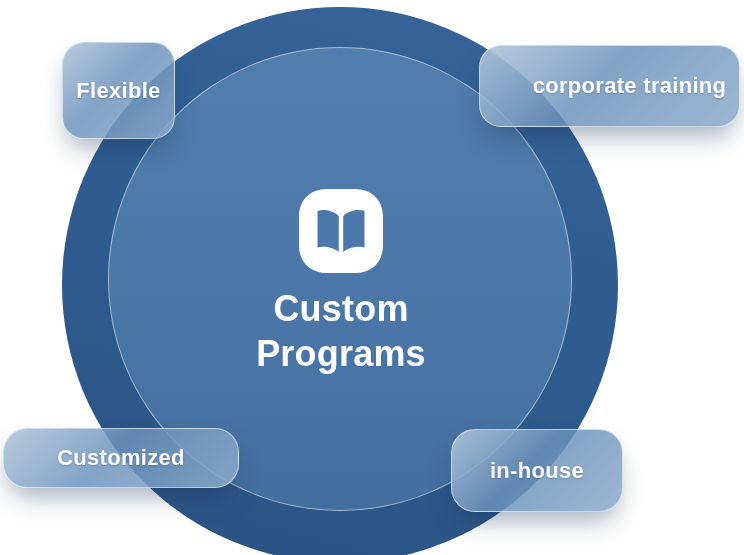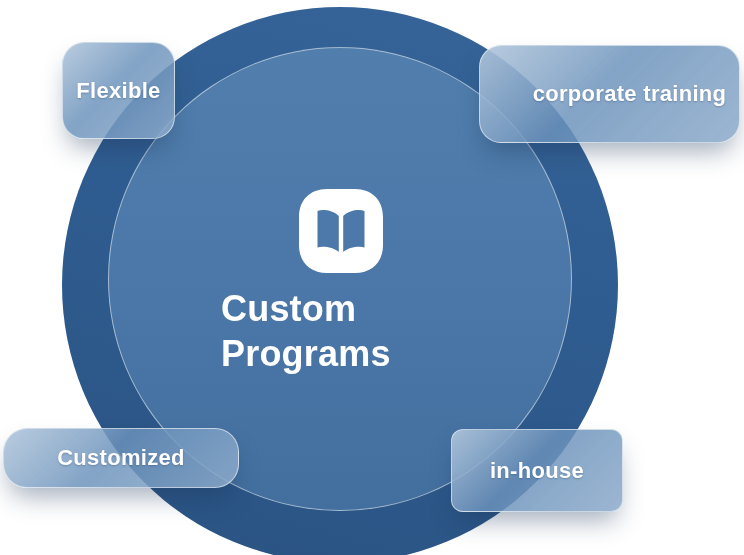--- a/index.html
+++ b/index.html
@@ -42,21 +42,21 @@
     left: 299px;
     top: 189px;
     width: 84px;
     height: 84px;
   }
   .center-title {
     position: absolute;
     left: 221px;
     top: 286px;
     width: 240px;
-    text-align: left;
+    text-align: center;
     color: #ffffff;
     font-size: 36px;
     line-height: 45px;
     font-weight: bold;
     letter-spacing: 0.2px;
   }
   
   .card {
     position: absolute;
     box-sizing: border-box;
@@ -74,33 +74,33 @@
     box-shadow: 0 14px 26px -6px rgba(25,50,85,0.40);
     text-shadow: 0 1px 2px rgba(40,70,110,0.35);
   }
   .card-flexible {
     left: 62px;  top: 42px;
     width: 113px; height: 97px;
     border-radius: 22px;
   }
   .card-corporate {
     left: 479px; top: 45px;
-    width: 261px; height: 98px;
+    width: 261px; height: 82px;
     border-radius: 22px;
     padding-left: 40px;
   }
   .card-customized {
     left: 3px;   top: 428px;
     width: 236px; height: 60px;
     border-radius: 24px;
   }
   .card-inhouse {
     left: 451px; top: 429px;
     width: 172px; height: 83px;
-    border-radius: 12px;
+    border-radius: 24px;
   }
 </style>
 </head>
 <body>
 
 <div class="canvas">
 
   <div class="outer-circle"></div>
   <div class="inner-circle"></div>
 

